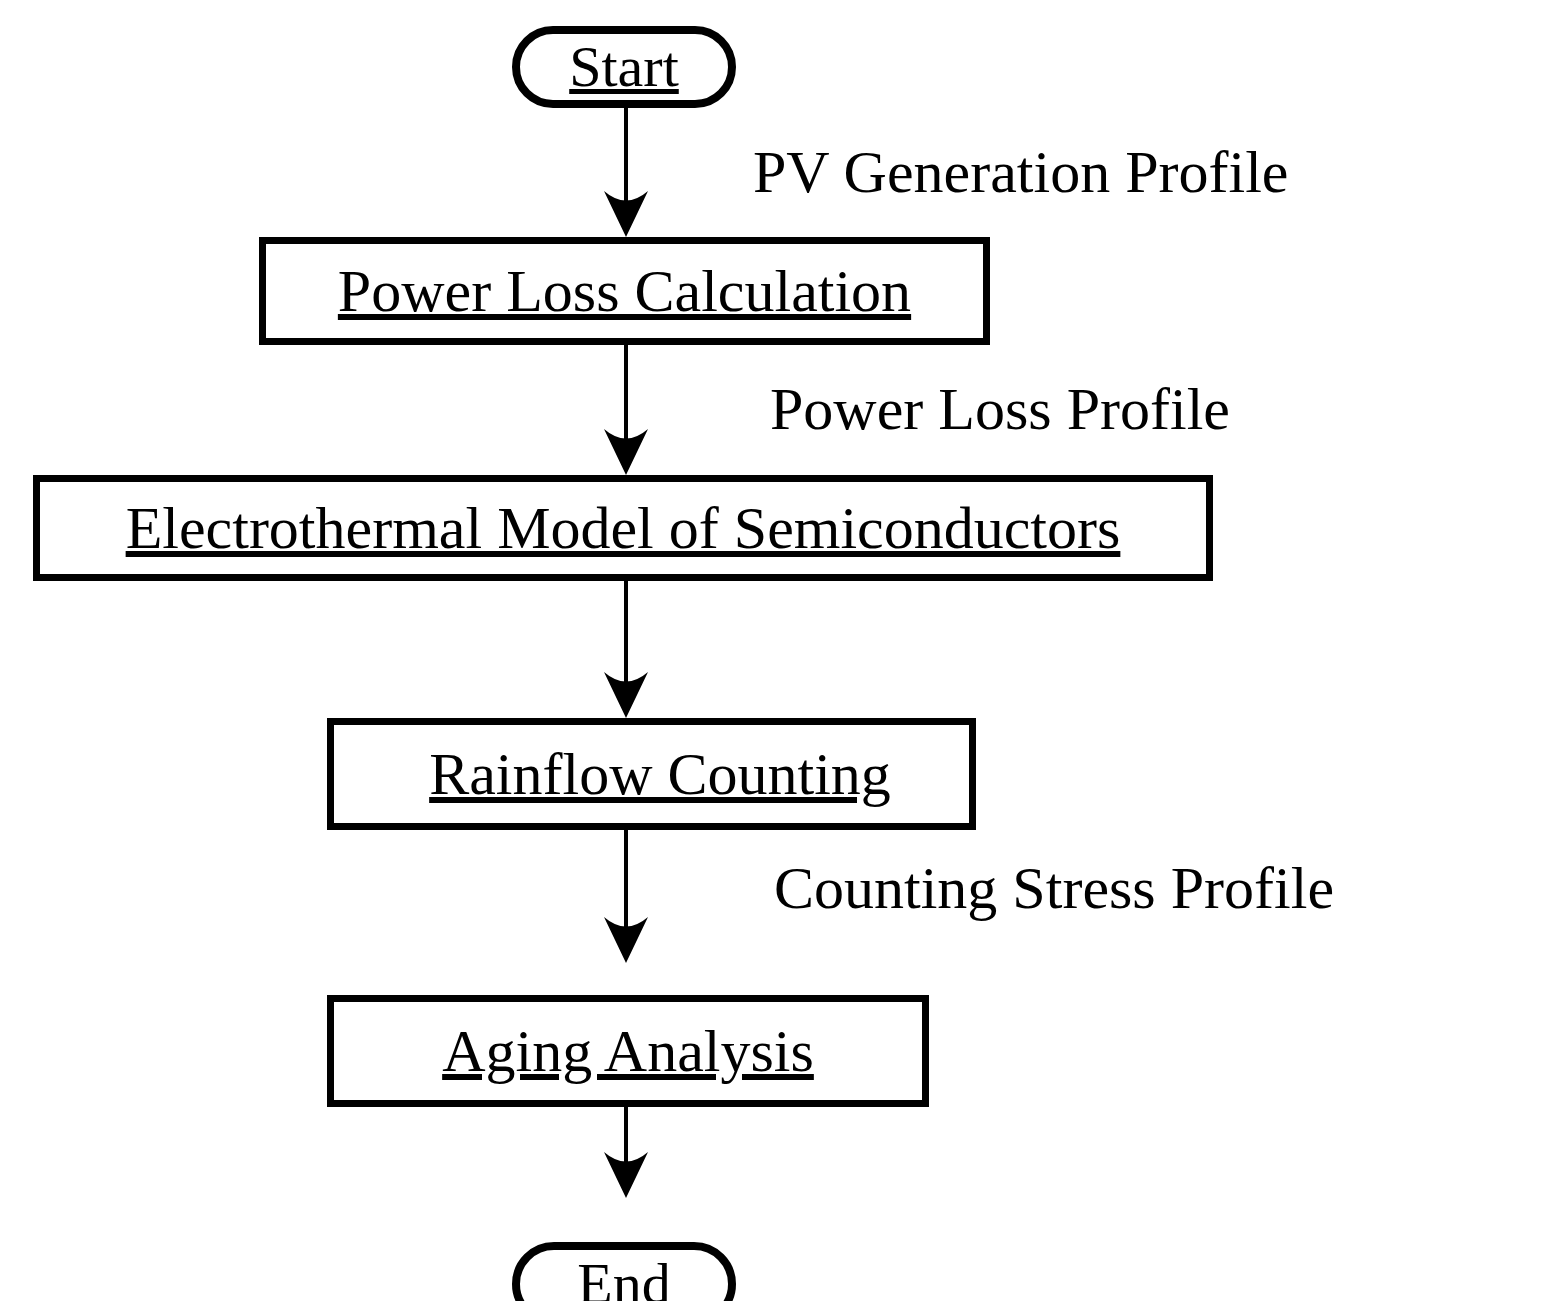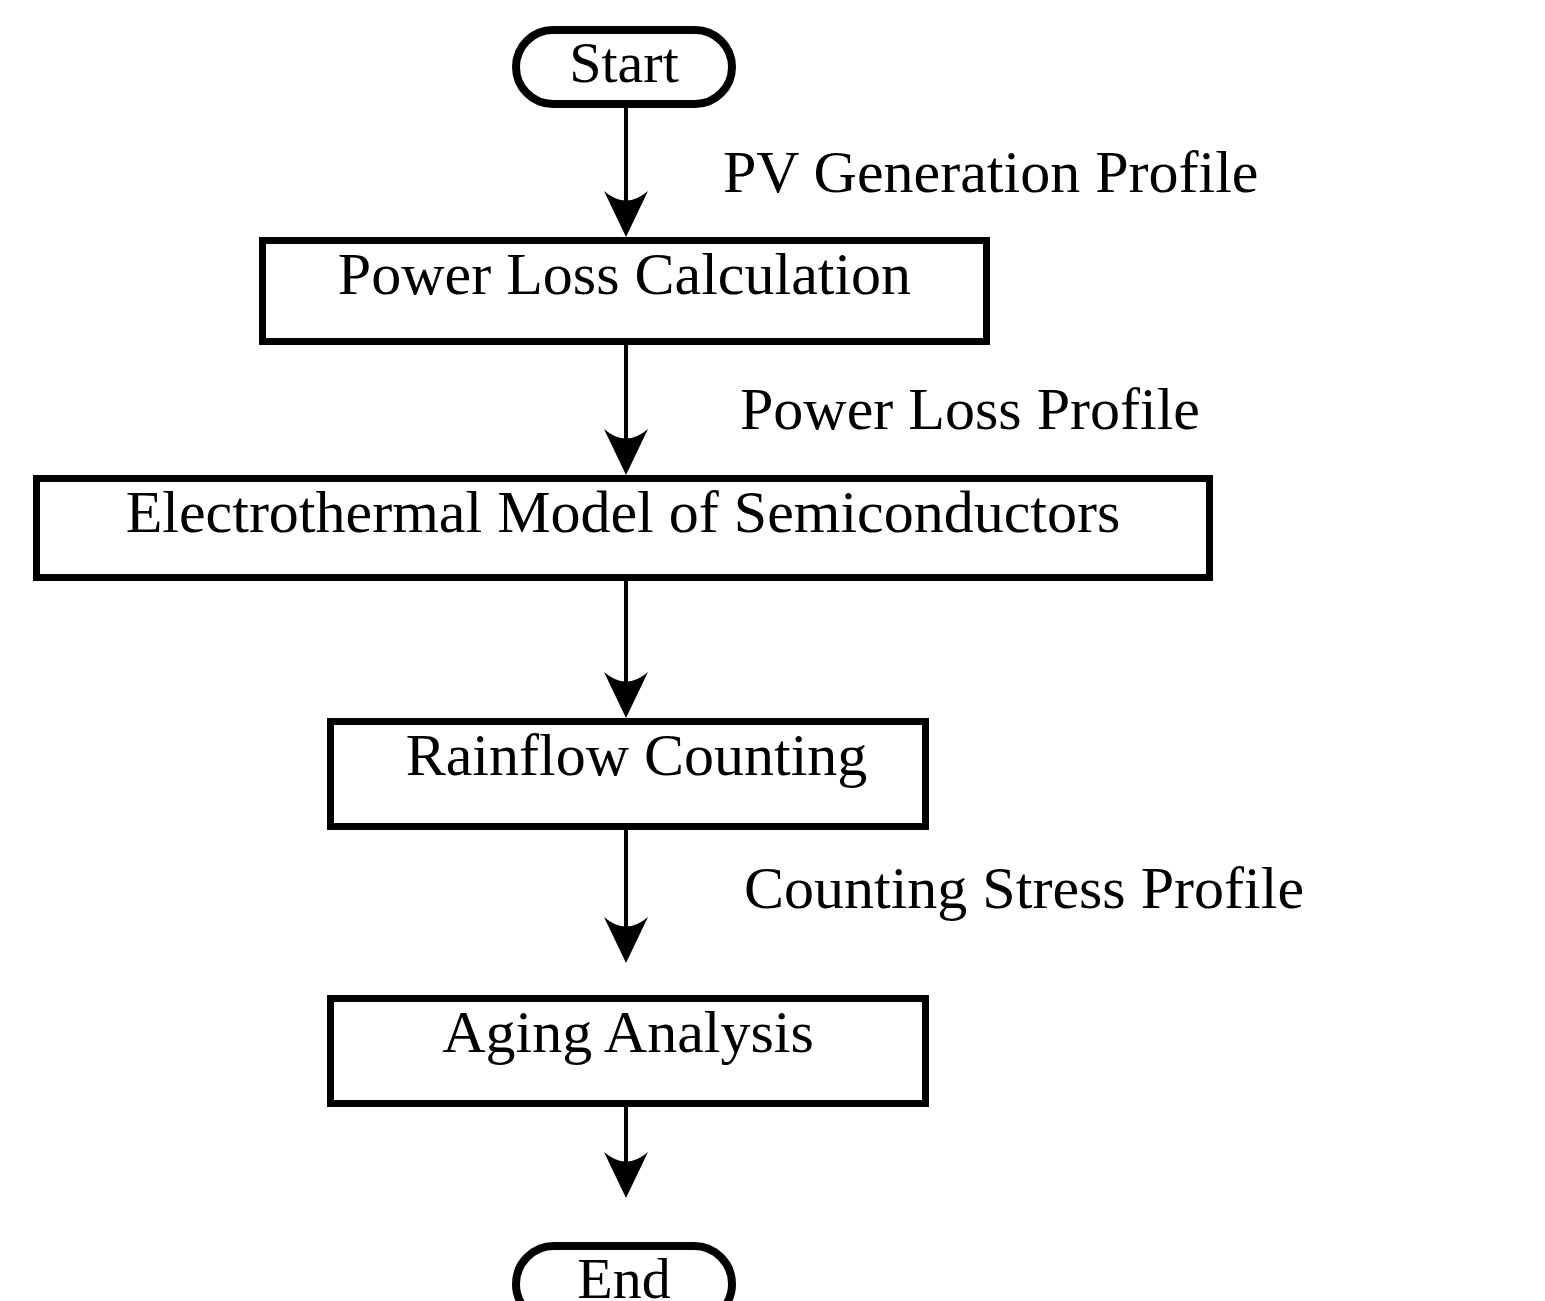--- a/index.html
+++ b/index.html
@@ -22,42 +22,45 @@
     top: 0;
     width: 1545px;
     height: 1301px;
   }
   .node {
     position: absolute;
     box-sizing: border-box;
     background: #ffffff;
     border: 7px solid #000000;
     display: flex;
+    align-items: center;
     justify-content: center;
     font-size: 60px;
     line-height: 1;
     white-space: nowrap;
     text-align: center;
+    text-decoration: underline;
   }
   .terminator {
     border-radius: 46px;
     border-width: 8px;
     font-size: 58px;
   }
   .node-start { left: 512px; top: 26px;  width: 224px; height: 82px;  }
   .node-p1    { left: 259px; top: 237px; width: 731px; height: 108px; }
   .node-p2    { left: 33px;  top: 475px; width: 1180px; height: 106px; }
-  .node-p3    { left: 327px; top: 718px; width: 602px; height: 112px; padding-left: 17px; }
+  .node-p3    { left: 327px; top: 718px; width: 649px; height: 112px; padding-left: 17px; }
   .node-p4    { left: 327px; top: 963px; width: 602px; height: 112px; margin-top: 32px; }
   .node-end   { left: 512px; top: 1198px; width: 224px; height: 84px; margin-top: 44px; }
   .edge-label {
     position: absolute;
     font-size: 60px;
     line-height: 62px;
     white-space: nowrap;
+    margin-left: 30px;
   }
   .label-e1 { left: 723px; top: 141px; }
   .label-e2 { left: 740px; top: 378px; }
   .label-e3 { left: 750px; top: 617px; }
   .label-e4 { left: 744px; top: 857px; }
 </style>
 </head>
 <body>
 
 <div class="canvas">

